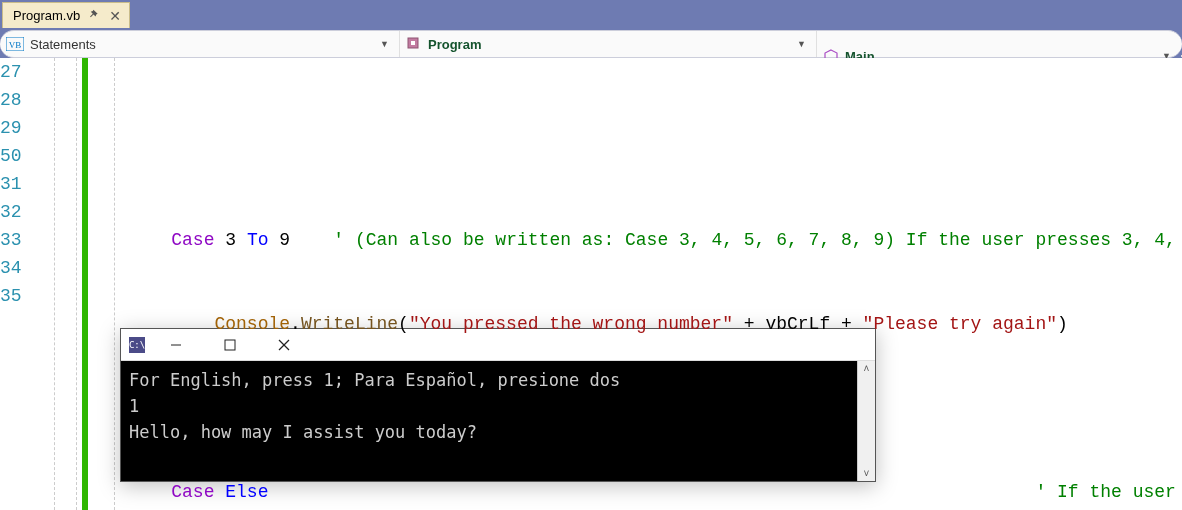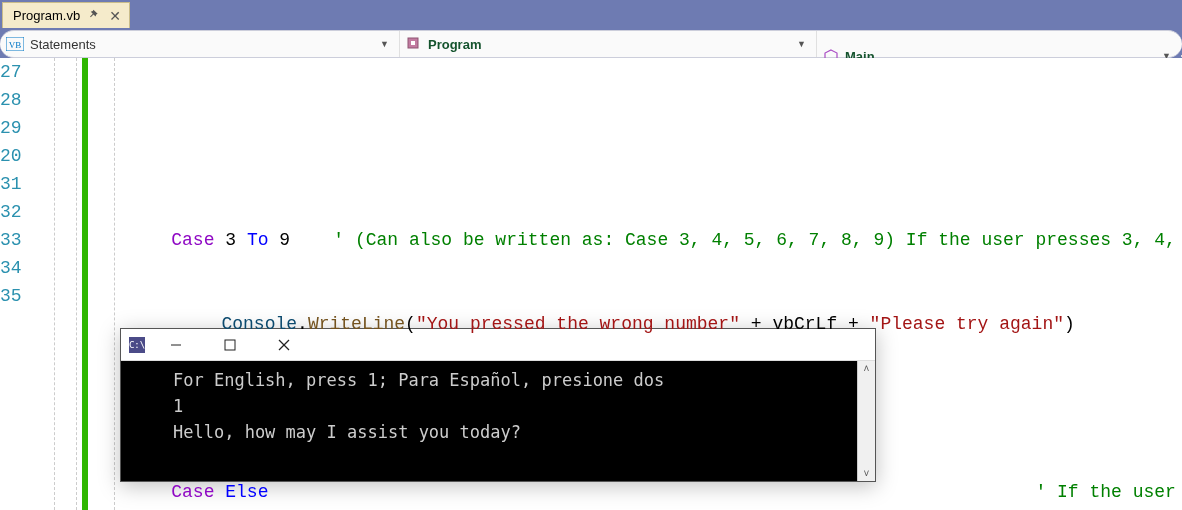--- a/index.html
+++ b/index.html
@@ -102,21 +102,21 @@
       position: absolute;
       top: 0;
       bottom: 0;
       border-left: 1px dashed #ccc;
     }
     .code-line { height: 28px; position: relative; z-index: 1; }
 
     
     .kw { color: #0000ff; }
     .kw2 { color: #8f08c4; }     
-    .ty { color: #0c4a6e; margin-left: 7px; }      
+    .ty { color: #a16207; }      
     .num { color: #000; }
     .str { color: #a31515; }
     .com { color: #008000; }
     .pl { color: #000; }
     .mtd { color: #74531f; }     
 
     
     .console-window {
       position: absolute;
       left: 120px;
@@ -158,21 +158,20 @@
     .console-out {
       flex: 1;
       background: #000;
       color: #ccc;
       font-family: Consolas, monospace;
       font-size: 17px;
       line-height: 26px;
       padding: 6px 8px 22px 8px;
       white-space: pre;
       min-height: 120px;
-      margin-left: 44px;
     }
     .console-scroll {
       width: 18px;
       background: #f0f0f0;
       border-left: 1px solid #ccc;
       display: flex;
       flex-direction: column;
       justify-content: space-between;
       align-items: center;
       color: #555;
@@ -225,21 +224,21 @@
     <span class="label bold">Main</span>
     <span class="drop">▼</span>
   </div>
 </div>
 
 <div class="editor">
   <div class="gutter">
     <div class="ln">27</div>
     <div class="ln">28</div>
     <div class="ln">29</div>
-    <div class="ln">20</div>
+    <div class="ln">50</div>
     <div class="ln">31</div>
     <div class="ln">32</div>
     <div class="ln">33</div>
     <div class="ln">34</div>
     <div class="ln">35</div>
   </div>
   <div class="change-bar"></div>
   <div class="code">
     <div class="guide" style="left:14px"></div>
     <div class="guide" style="left:36px"></div>

